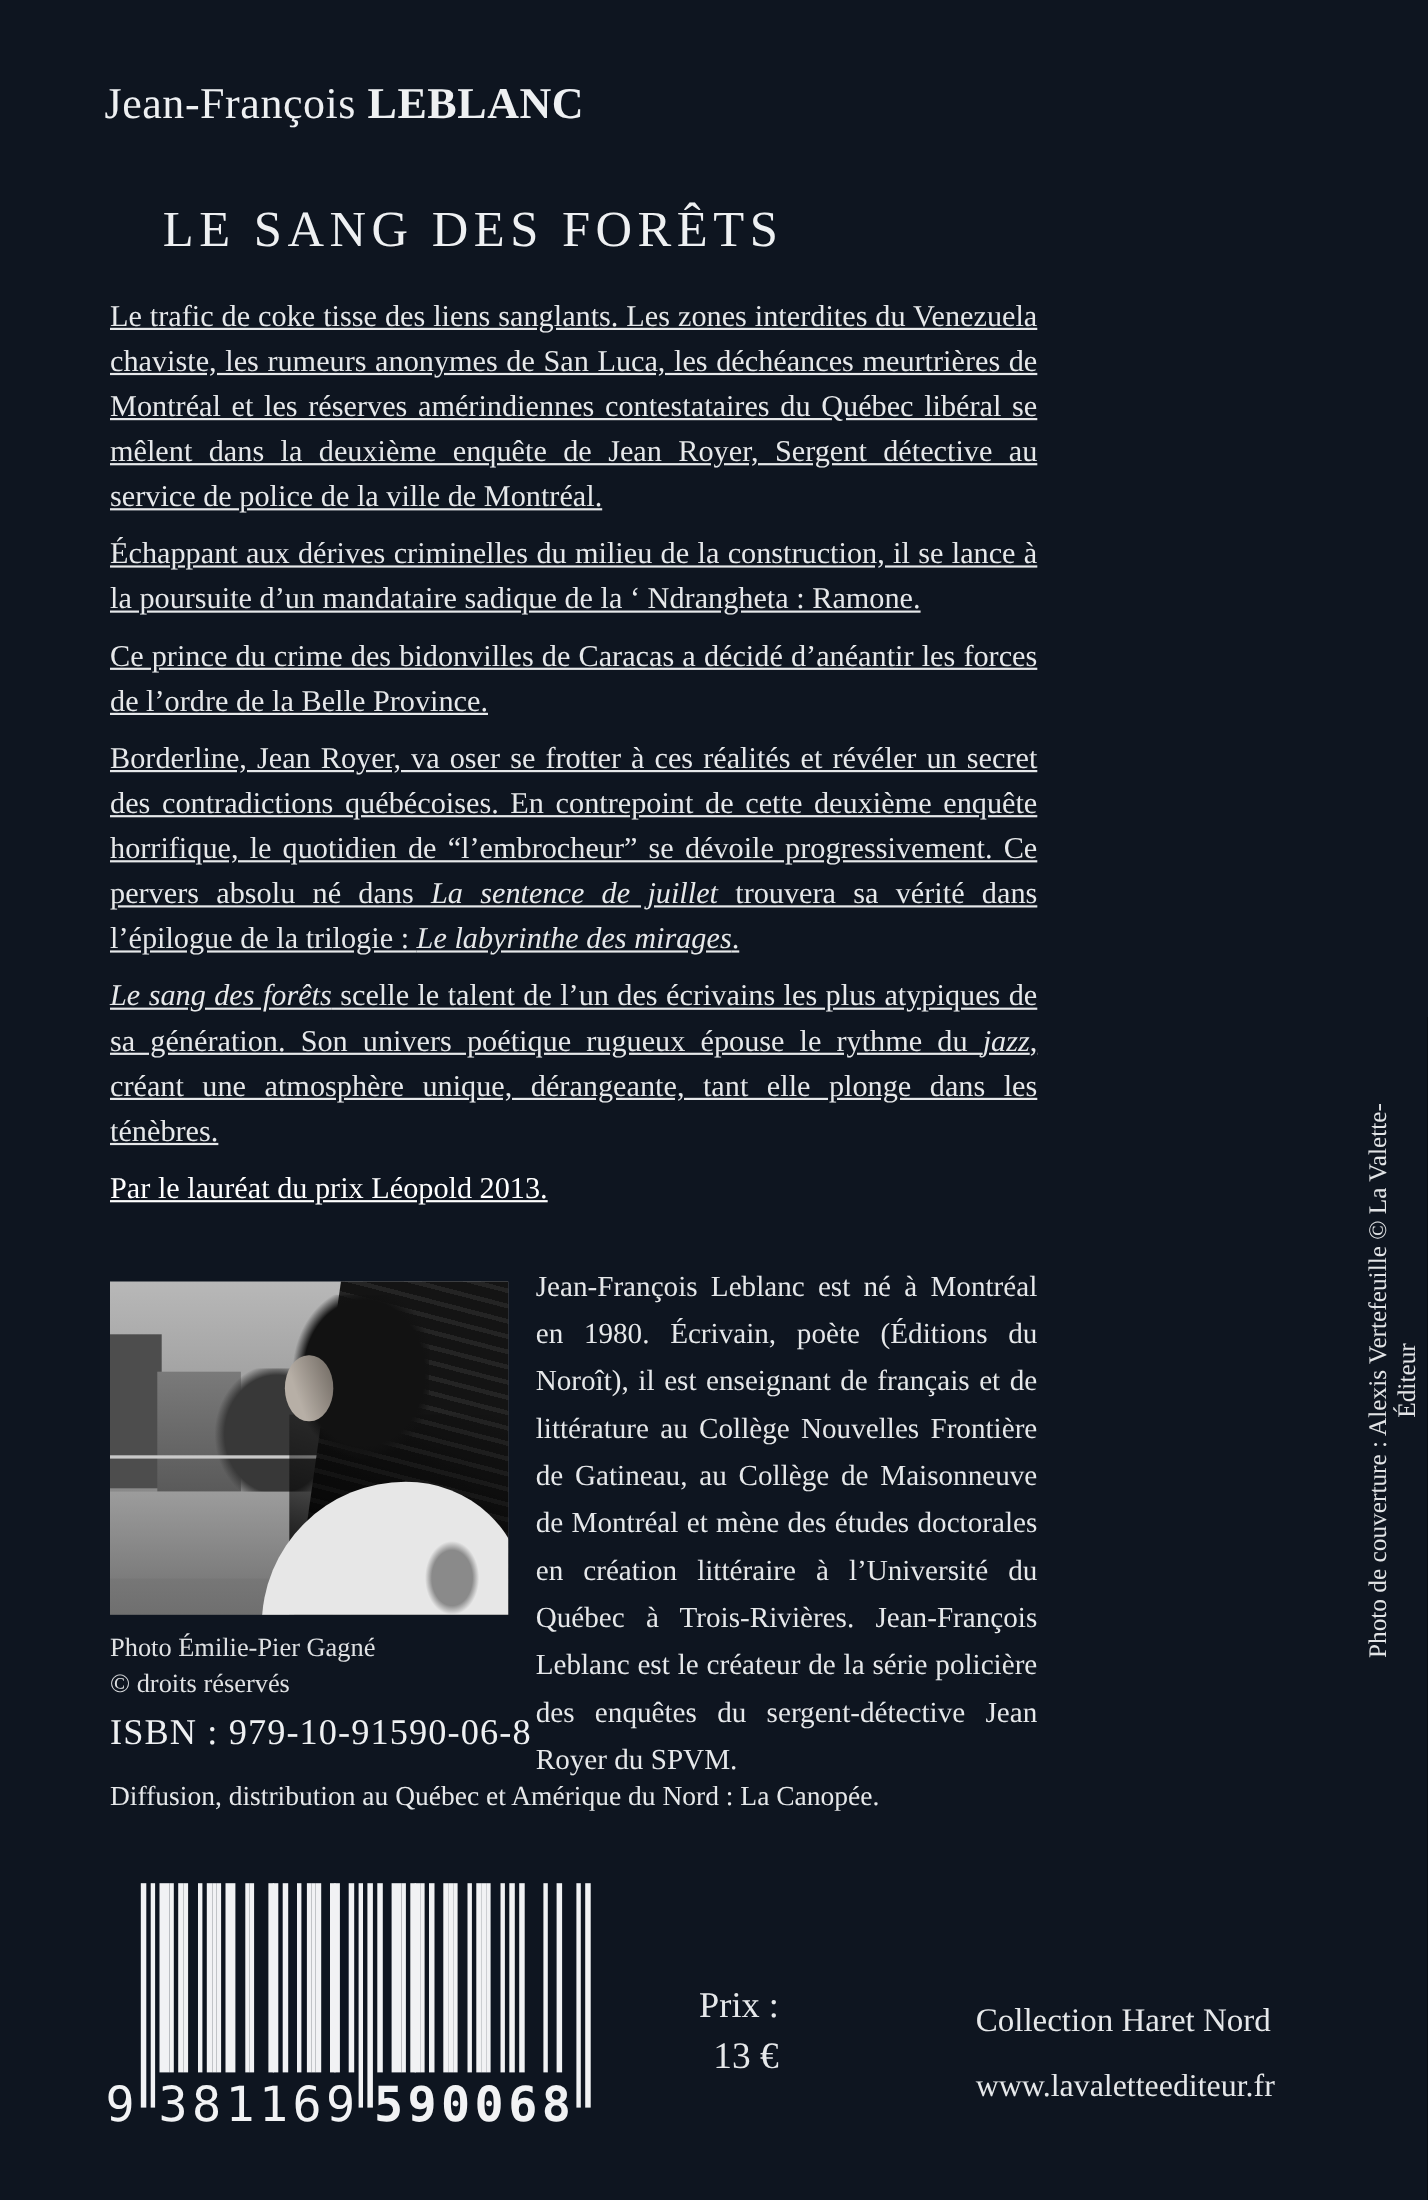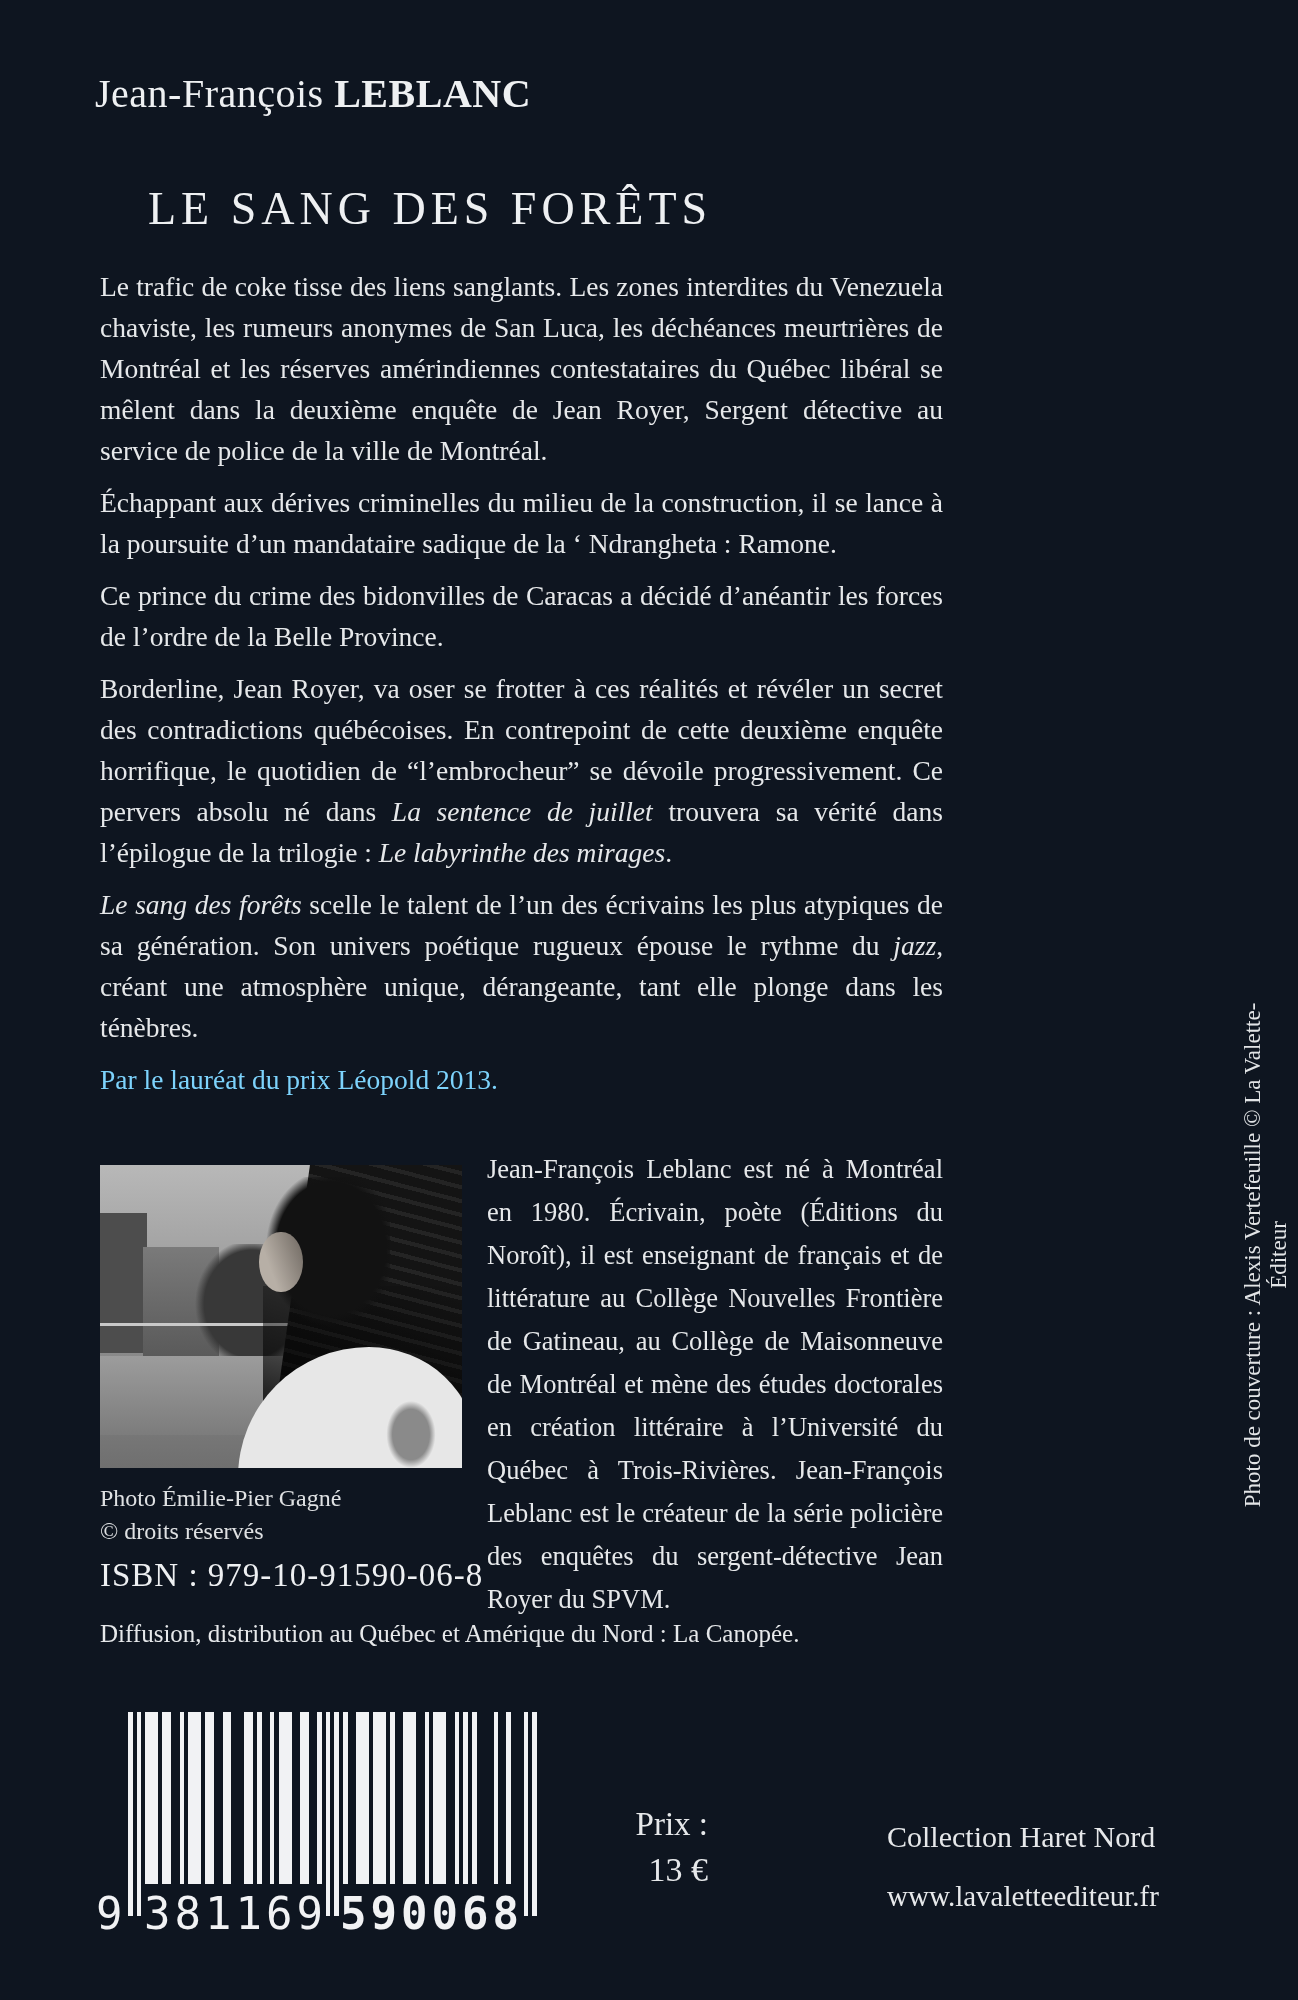--- a/index.html
+++ b/index.html
@@ -11,23 +11,23 @@
     color:#e6e8ea;
     overflow:hidden;
   }
   .abs{position:absolute;}
   
   #author-name{left:95px;top:70px;font-size:40px;letter-spacing:.5px;color:#eef0f2;}
   #author-name .last{font-weight:bold;}
   #book-title{left:148px;top:182px;font-size:46px;letter-spacing:5px;color:#eef0f2;}
   
   #synopsis{left:100px;top:266px;width:843px;font-size:27.5px;line-height:41px;text-align:justify;}
-  #synopsis p{margin:0 0 11px 0;}
+  #synopsis p{margin:0 0 11px 0;text-decoration:underline;}
   #synopsis em{font-style:italic;}
-  #synopsis .award{color:#7dd3fc;text-align:left;margin-top:2px;}
+  #synopsis .award{color:#ffffff;text-align:left;margin-top:2px;}
   
   #author-photo{left:100px;top:1165px;width:362px;height:303px;overflow:hidden;background:linear-gradient(180deg,#b8b8b8 0%,#8f8f8f 55%,#6f6f6f 100%);}
   #author-photo .wall{position:absolute;right:-14%;top:-6%;width:62%;height:115%;
      background:repeating-linear-gradient(14deg,#141414 0 9px,#242424 9px 13px);
      transform:skewX(-8deg);}
   #author-photo .wall-shade{position:absolute;right:0;bottom:0;width:55%;height:60%;
      background:linear-gradient(200deg,rgba(0,0,0,0) 0%,rgba(0,0,0,.75) 70%);}
   #author-photo .building-left{position:absolute;left:0;top:16%;width:13%;height:46%;background:#4d4d4d;}
   #author-photo .building-mid{position:absolute;left:12%;top:27%;width:21%;height:36%;background:linear-gradient(#7a7a7a,#5a5a5a);}
   #author-photo .tree{position:absolute;left:24%;top:26%;width:36%;height:44%;

